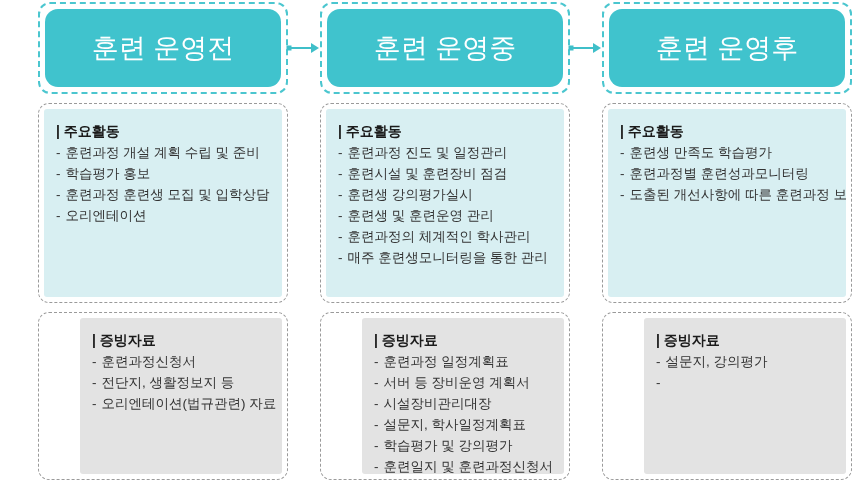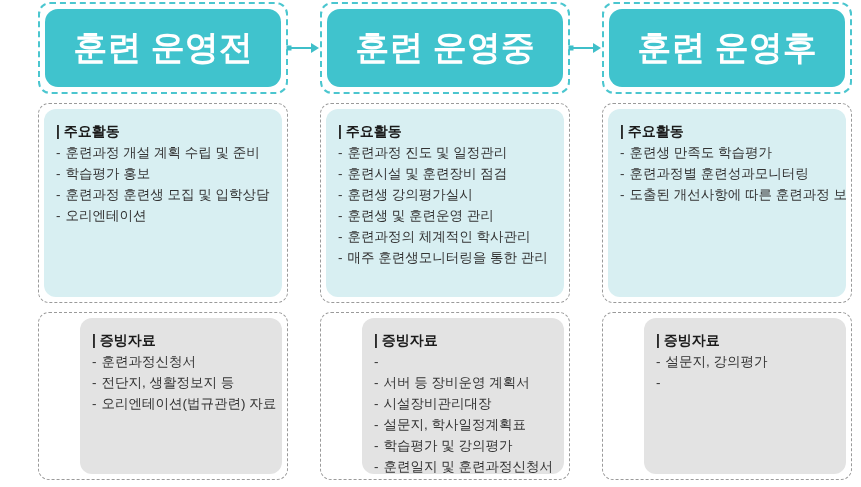--- a/index.html
+++ b/index.html
@@ -33,39 +33,39 @@
     border: 2px dashed var(--header-border, #4BC6CF);
     border-radius: 12px;
     padding: 5px;
     margin-bottom: 9px;
   }
   .stage-header-inner {
     height: 100%;
     border-radius: 13px;
     background: var(--header-fill, #40C3CD);
     color: #ffffff;
-    font-size: 34px;
-    font-weight: bold;
+    font-size: 27px;
+    font-weight: normal;
     display: flex;
     align-items: center;
     justify-content: center;
     letter-spacing: 0px;
   }
   .section {
     box-sizing: border-box;
     border: 1.5px dashed var(--section-border, #9A9A9A);
     border-radius: 11px;
     padding: 5px;
   }
   .section.activities { height: 200px; margin-bottom: 9px; }
   .section.evidence   { height: 168px; }
   .section-inner {
     box-sizing: border-box;
     height: 100%;
-    border-radius: 12px;
+    border-radius: 3px;
     padding: 12px 12px;
     overflow: hidden;
   }
   .activities .section-inner { background: var(--activities-fill, #D8EFF2); }
   .evidence   .section-inner { background: var(--evidence-fill, #E3E3E3); margin-left: 36px; }
   .section-title {
     font-size: 14px;
     font-weight: bold;
     color: #1b1b1b;
     line-height: 21px;
@@ -184,20 +184,21 @@
               </li>
             </ul>
         </div>
       </div>
       <div class="section evidence">
         <div class="section-inner">
           <div class="section-title">| 증빙자료</div>
           <ul class="item-list">
               <li>
                 <span class="dash">-</span>
+                <span>훈련과정 일정계획표</span>
               </li>
               <li>
                 <span class="dash">-</span>
                 <span>서버 등 장비운영 계획서</span>
               </li>
               <li>
                 <span class="dash">-</span>
                 <span>시설장비관리대장</span>
               </li>
               <li>

